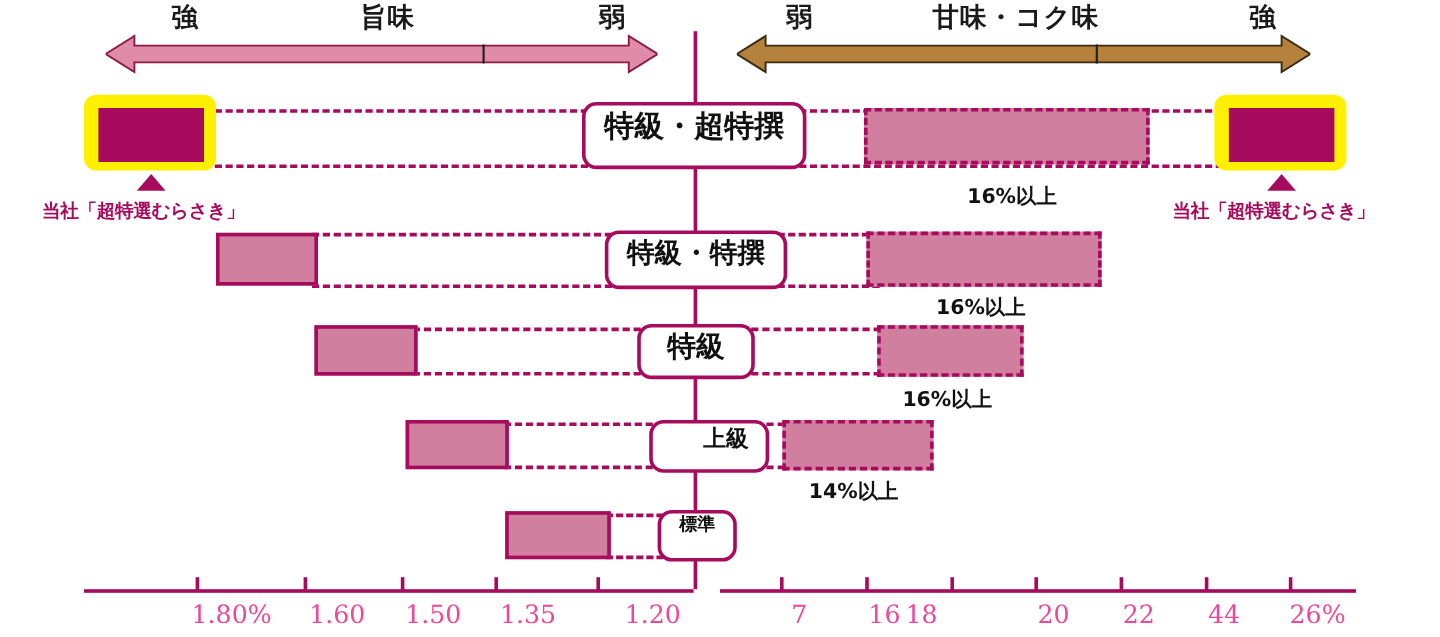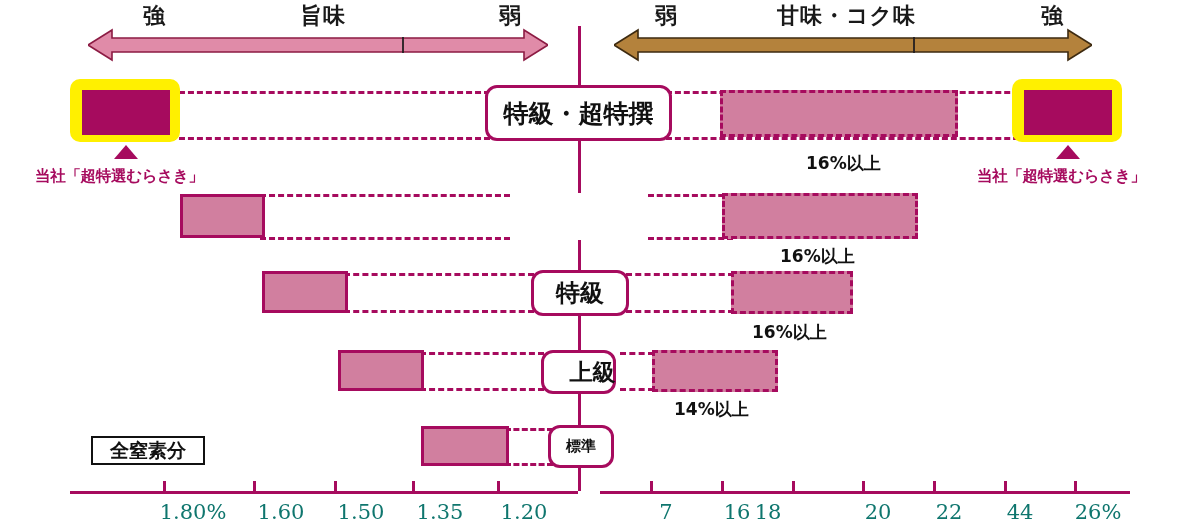--- a/index.html
+++ b/index.html
@@ -17,21 +17,21 @@
   }
   .scale-label.big{font-size:22px;letter-spacing:1px;}
 
   
   .arrow-wrap{position:absolute;height:34px;}
   .arrow-svg{display:block;}
 
   
   .pill{
     position:absolute;background:#ffffff;border:3px solid #A60B5E;
-    border-radius:12px;display:flex;align-items:center;justify-content:center;
+    border-radius:12px;display:flex;justify-content:center;
     color:#111;font-weight:700;box-sizing:border-box;z-index:6;
   }
   .pill span{display:block;white-space:nowrap;}
 
   
   .spine{position:absolute;background:#A60B5E;width:3px;z-index:2;}
 
   
   .bar{position:absolute;box-sizing:border-box;z-index:4;}
   .bar.solid{background:#D17F9F;border:3px solid #A60B5E;}
@@ -65,21 +65,21 @@
   .legendbox{
     position:absolute;border:2px solid #111;background:#fff;
     display:flex;align-items:center;justify-content:center;
     font-weight:700;color:#111;box-sizing:border-box;white-space:nowrap;
   }
 
   
   .axisline{position:absolute;height:3px;background:#A60B5E;}
   .tick{position:absolute;width:3px;height:11px;background:#A60B5E;}
   .ticklabel{
-    position:absolute;font-size:21px;font-weight:400;color:#0f766e;
+    position:absolute;font-size:21px;font-weight:400;color:#ec4899;
     text-align:center;white-space:nowrap;transform:translateX(-50%);
     font-family:"DejaVu Serif","Liberation Serif",serif;
   }
 </style>
 </head>
 <body>
 
 <div id="chart">
 
   <div class="scale-label big" style="left:143px;top:5px;">強</div>
@@ -135,20 +135,23 @@
 
   <div class="dashline" style="left:260px;top:194px;width:250px;"></div>
   <div class="dashline" style="left:260px;top:237px;width:250px;"></div>
   <div class="dashline" style="left:648px;top:194px;width:85px;"></div>
   <div class="dashline" style="left:648px;top:237px;width:85px;"></div>
 
   <div class="bar solid" style="left:180px;top:194px;width:85px;height:44px;"></div>
   <div class="bar dashed" style="left:722px;top:193px;width:196px;height:46px;"></div>
   <div class="pct" style="left:780px;top:245px;">16%以上</div>
 
+  <div class="pill" style="left:504px;top:192px;width:152px;height:49px;font-size:23px;">
+    <span>特級・特撰</span>
+  </div>
 
   <div class="dashline" style="left:344px;top:273px;width:190px;"></div>
   <div class="dashline" style="left:344px;top:310px;width:190px;"></div>
   <div class="dashline" style="left:626px;top:273px;width:108px;"></div>
   <div class="dashline" style="left:626px;top:310px;width:108px;"></div>
 
   <div class="bar solid" style="left:262px;top:271px;width:86px;height:42px;"></div>
   <div class="bar dashed" style="left:731px;top:271px;width:122px;height:43px;"></div>
   <div class="pct" style="left:752px;top:321px;">16%以上</div>
 
@@ -158,49 +161,46 @@
 
   <div class="dashline" style="left:420px;top:352px;width:124px;"></div>
   <div class="dashline" style="left:420px;top:388px;width:124px;"></div>
   <div class="dashline" style="left:620px;top:352px;width:34px;"></div>
   <div class="dashline" style="left:620px;top:388px;width:34px;"></div>
 
   <div class="bar solid" style="left:338px;top:350px;width:86px;height:41px;"></div>
   <div class="bar dashed" style="left:652px;top:350px;width:126px;height:42px;"></div>
   <div class="pct" style="left:674px;top:398px;">14%以上</div>
 
-  <div class="pill" style="left:541px;top:350px;width:75px;height:44px;font-size:23px;padding-left:28px;">
+  <div class="pill" style="left:541px;top:350px;width:100px;height:44px;font-size:19px;padding-left:28px;">
     <span>上級</span>
   </div>
 
   <div class="dashline" style="left:505px;top:428px;width:48px;"></div>
   <div class="dashline" style="left:505px;top:463px;width:48px;"></div>
 
   <div class="bar solid" style="left:421px;top:426px;width:88px;height:40px;"></div>
 
   <div class="pill" style="left:548px;top:425px;width:66px;height:43px;font-size:15px;">
     <span>標準</span>
   </div>
 
-  <div class="legendbox" style="left:91px;top:436px;width:114px;height:29px;font-size:19px;">
-    <span>全窒素分</span>
-  </div>
 
   <div class="axisline" style="left:70px;top:491px;width:508px;"></div>
   <div class="tick" style="left:163px;top:481px;"></div>
   <div class="tick" style="left:253px;top:481px;"></div>
   <div class="tick" style="left:334px;top:481px;"></div>
   <div class="tick" style="left:412px;top:481px;"></div>
   <div class="tick" style="left:497px;top:481px;"></div>
 
   <div class="ticklabel" style="left:193px;top:500px;">1.80%</div>
   <div class="ticklabel" style="left:281px;top:500px;">1.60</div>
   <div class="ticklabel" style="left:361px;top:500px;">1.50</div>
   <div class="ticklabel" style="left:440px;top:500px;">1.35</div>
-  <div class="ticklabel" style="left:524px;top:500px;">1.20</div>
+  <div class="ticklabel" style="left:544px;top:500px;">1.20</div>
 
   <div class="axisline" style="left:600px;top:491px;width:530px;"></div>
   <div class="tick" style="left:650px;top:481px;"></div>
   <div class="tick" style="left:721px;top:481px;"></div>
   <div class="tick" style="left:792px;top:481px;"></div>
   <div class="tick" style="left:862px;top:481px;"></div>
   <div class="tick" style="left:933px;top:481px;"></div>
   <div class="tick" style="left:1004px;top:481px;"></div>
   <div class="tick" style="left:1074px;top:481px;"></div>
 

